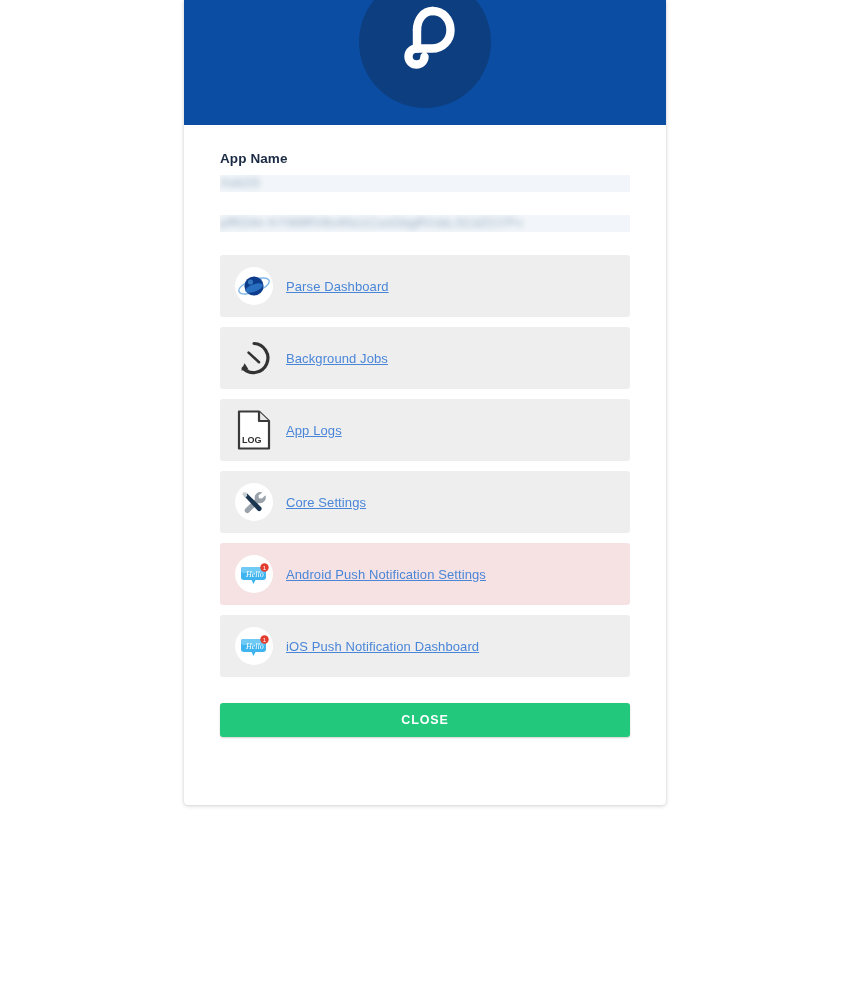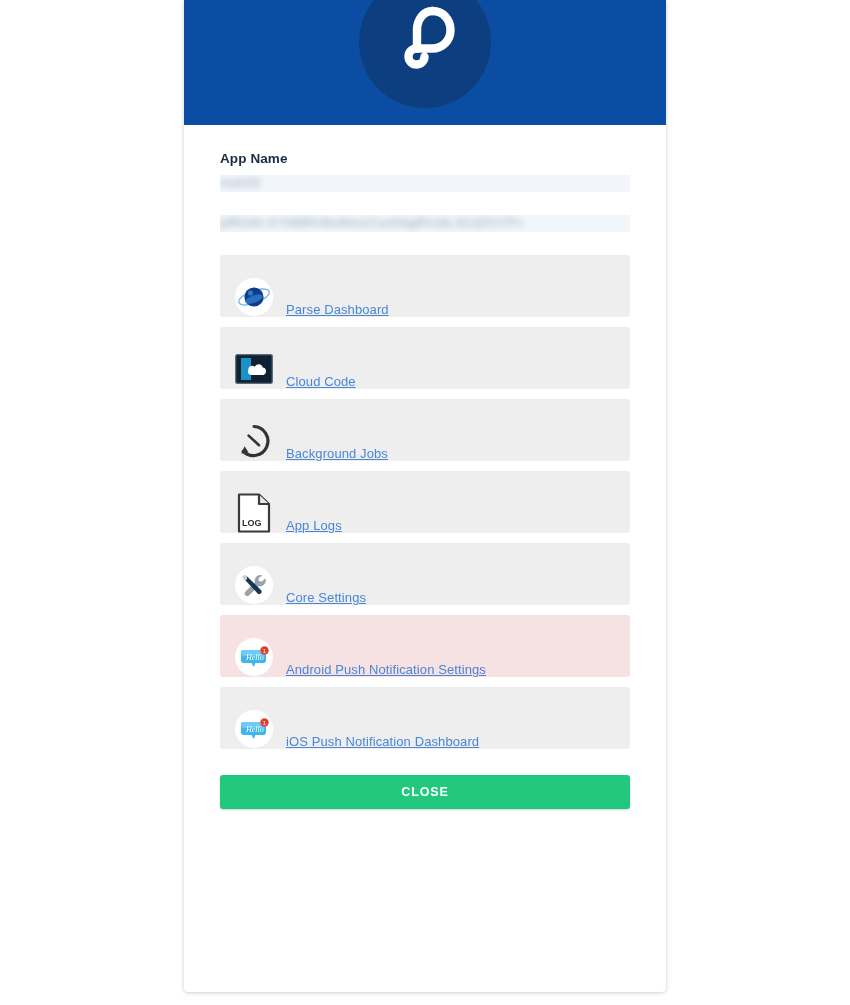--- a/index.html
+++ b/index.html
@@ -18,21 +18,21 @@
     height: 1005px;
     background: #ffffff;
   }
 
   
   .card {
     position: absolute;
     left: 184px;
     top: 0px;
     width: 482px;
-    height: 992px;
+    height: 805px;
     background: #ffffff;
     border-radius: 0 0 4px 4px;
     box-shadow: 0 1px 4px rgba(0,0,0,0.16), 0 0 2px rgba(0,0,0,0.10);
     overflow: hidden;
   }
 
   
   .header {
     position: relative;
     width: 100%;
@@ -85,21 +85,21 @@
     filter: blur(3.2px);
     opacity: 0.95;
     letter-spacing: 0.3px;
   }
 
   
   .rows { margin-top: 6px; }
 
   .row {
     display: flex;
-    align-items: flex-end;
+    align-items: center;
     height: 62px;
     background: #eeeeee;
     border-radius: 3px;
     margin-bottom: 10px;
     padding: 0 14px;
     cursor: pointer;
   }
   .row.highlight { background: #f6e2e2; }
 
   .row-icon {
@@ -183,31 +183,20 @@
               <circle cx="19" cy="19" r="19" fill="#ffffff"></circle>
               <ellipse cx="19" cy="19" rx="16" ry="6.2" fill="none" stroke="#7fb6e8" stroke-width="1.4" transform="rotate(-20 19 19)"></ellipse>
               <circle cx="19" cy="19" r="9.6" fill="#0e3c8c"></circle>
               <ellipse cx="19" cy="21" rx="9.3" ry="3.6" fill="#2f78c8" opacity="0.85" transform="rotate(-20 19 21)"></ellipse>
               <circle cx="15.5" cy="15" r="2.6" fill="#4a9de0" opacity="0.6"></circle>
             </svg>
           </span>
           <span class="row-label">Parse Dashboard</span>
         </div>
 
-        <div class="row">
-          <span class="row-icon">
-            <svg width="38" height="30" viewBox="0 0 38 30">
-              <rect x="0.7" y="0.7" width="36.6" height="28.6" rx="1.5" fill="#0f2233" stroke="#5b6b7a" stroke-width="1.3"></rect>
-              <rect x="6" y="4" width="10" height="22" fill="#1b9fd8" opacity="0.9"></rect>
-              <path d="M17 21 C13.5 21 12 18.6 13.4 16.4 C12.8 12.6 17.2 10.4 19.8 12.8
-                       C21.2 9 27 9.4 27.8 13.6 C31.4 13.6 32.4 19 28.6 21 Z" fill="#ffffff"></path>
-            </svg>
-          </span>
-          <span class="row-label">Cloud Code</span>
-        </div>
 
         <div class="row">
           <span class="row-icon">
             <svg width="38" height="38" viewBox="0 0 38 38">
               <path d="M19 4.5 A14.5 14.5 0 1 1 8.2 29.3" fill="none" stroke="#333333" stroke-width="3.2" stroke-linecap="round"></path>
               <path d="M9.6 24.2 L6.2 31.6 L13.6 30.4 Z" fill="#333333"></path>
               <path d="M13.6 13.6 L24 23.2" fill="none" stroke="#333333" stroke-width="2.6" stroke-linecap="round"></path>
             </svg>
           </span>
           <span class="row-label">Background Jobs</span>

